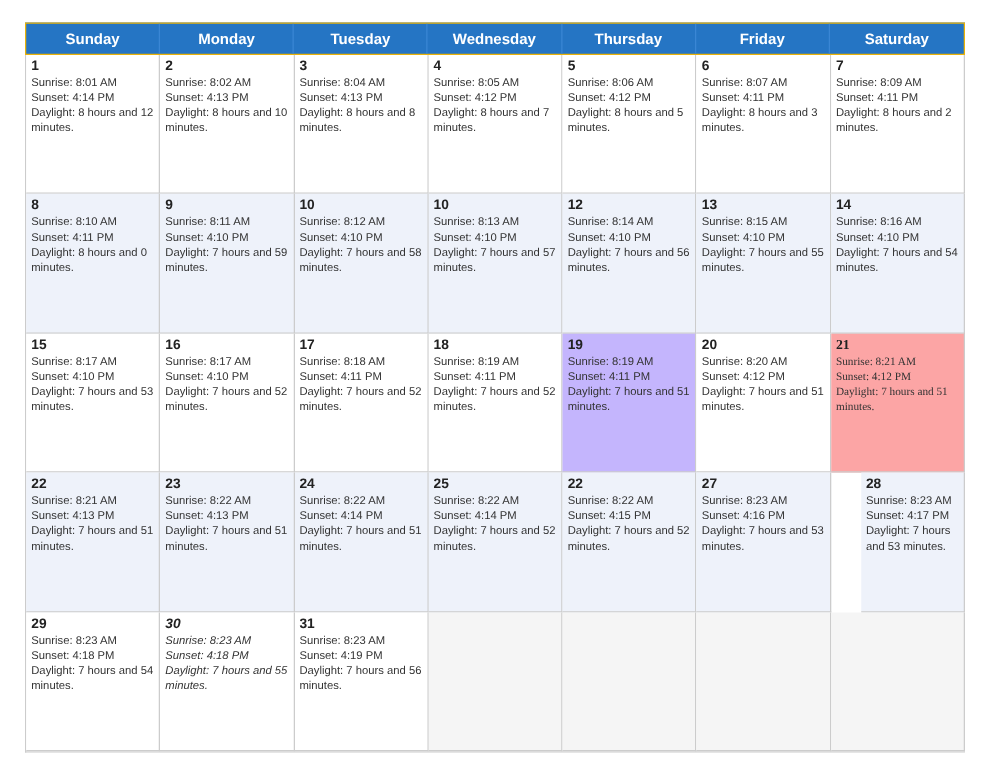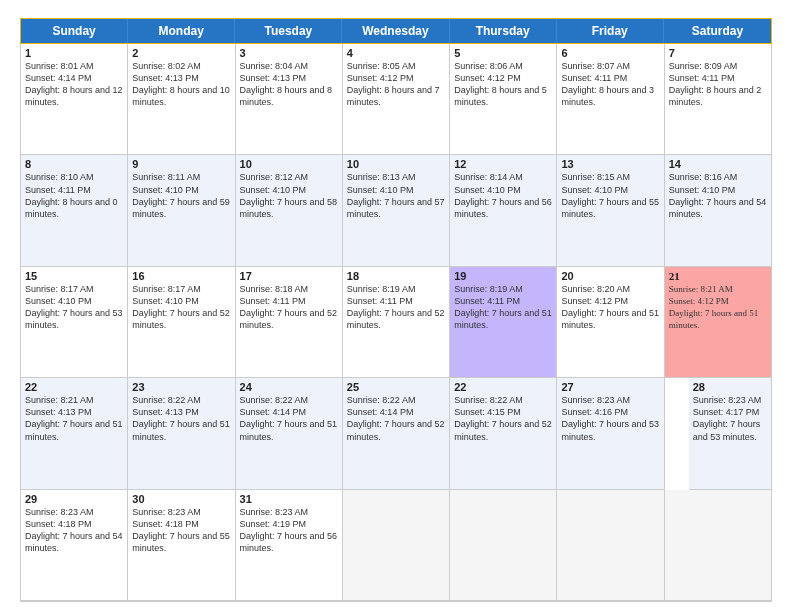--- a/index.html
+++ b/index.html
@@ -251,21 +251,21 @@
           <div class="cal-cell" style="background: rgb(238, 242, 250); margin-left: 24px;">
             <span class="day-num">28</span>
             <div class="cell-info">Sunrise: 8:23 AM<br>Sunset: 4:17 PM<br>Daylight: 7 hours and 53 minutes.</div>
           </div>
         </div>
         <div class="cal-row">
           <div class="cal-cell" style="background: rgb(255, 255, 255);">
             <span class="day-num">29</span>
             <div class="cell-info">Sunrise: 8:23 AM<br>Sunset: 4:18 PM<br>Daylight: 7 hours and 54 minutes.</div>
           </div>
-          <div class="cal-cell" style="background: rgb(255, 255, 255);">
+          <div class="cal-cell" style="background: rgb(255, 255, 255); font-style: italic;">
             <span class="day-num">30</span>
             <div class="cell-info">Sunrise: 8:23 AM<br>Sunset: 4:18 PM<br>Daylight: 7 hours and 55 minutes.</div>
           </div>
           <div class="cal-cell" style="background: rgb(255, 255, 255);">
             <span class="day-num">31</span>
             <div class="cell-info">Sunrise: 8:23 AM<br>Sunset: 4:19 PM<br>Daylight: 7 hours and 56 minutes.</div>
           </div>
           <div class="cal-cell empty"></div>
           <div class="cal-cell empty"></div>
           <div class="cal-cell empty"></div>

